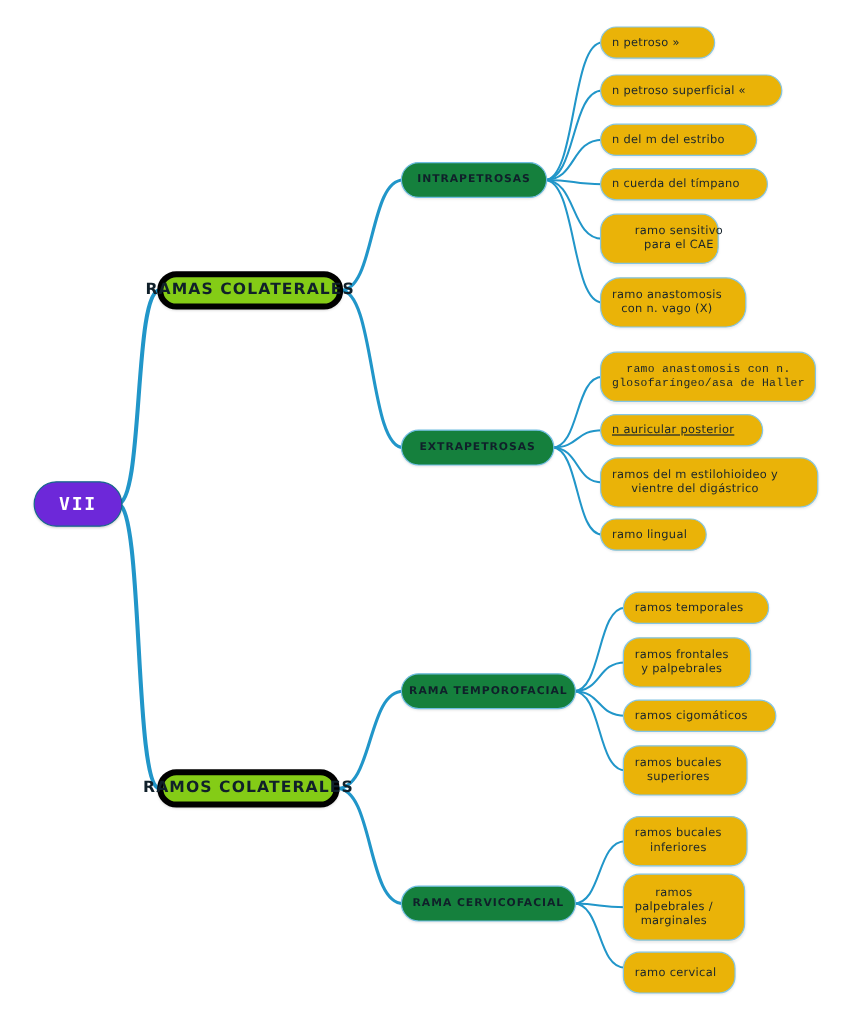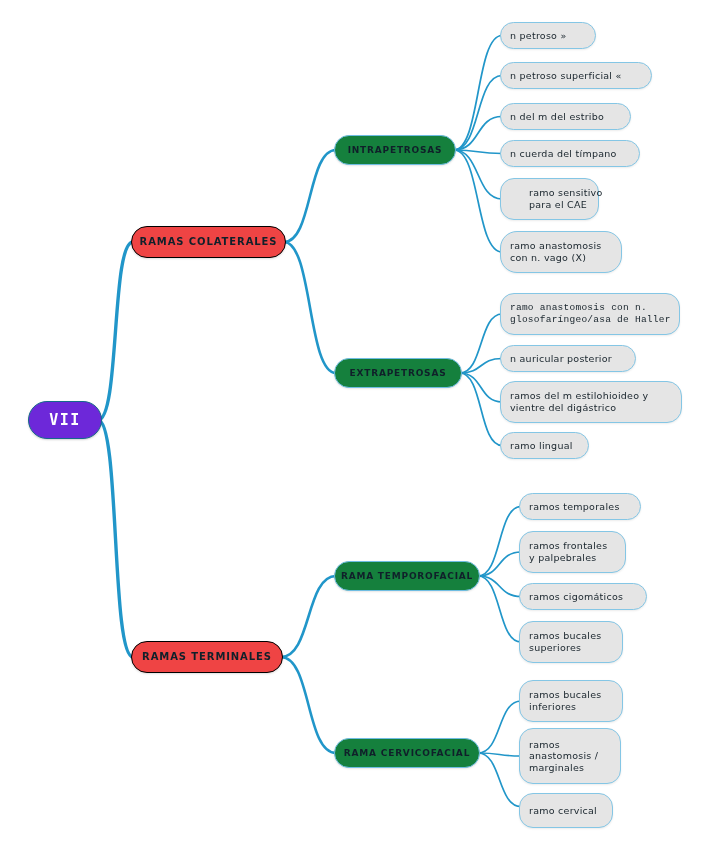--- a/index.html
+++ b/index.html
@@ -44,51 +44,51 @@
     border-radius: 22px;
     color: #ffffff;
     font-family: "DejaVu Sans Mono", monospace;
     font-size: 15px;
     font-weight: bold;
     letter-spacing: 1.5px;
     box-shadow: 0 1px 2px rgba(0,0,0,0.18);
   }
   
   .node.branch {
-    background: #ef4444;
-    border: 1px solid #000000;
+    background: #84cc16;
+    border: 5px solid #000000;
     border-radius: 18px;
     color: #10202a;
-    font-size: 10px;
+    font-size: 13px;
     font-weight: bold;
     letter-spacing: 0.9px;
     box-shadow: 0 1px 2px rgba(0,0,0,0.13);
   }
   
   .node.category {
     background: #15803d;
     border: 1.4px solid #6fbde2;
     border-radius: 16px;
     color: #10202a;
     font-size: 9px;
     font-weight: bold;
     letter-spacing: 0.8px;
     box-shadow: 0 1px 2px rgba(0,0,0,0.10);
   }
   
   .node.leaf {
-    background: #e5e5e5;
+    background: #eab308;
     border: 1.2px solid #84c6e5;
     border-radius: 14px;
     color: #18242c;
     font-size: 9.5px;
     letter-spacing: 0.25px;
     padding: 0 9px;
     justify-content: flex-start;
-    text-align: left;
+    text-align: center;
     box-shadow: 0 1px 2px rgba(0,0,0,0.08);
   }
 </style>
 </head>
 <body>
 
 <div id="canvas">
   <svg id="edges" viewBox="0 0 706 848" xmlns="http://www.w3.org/2000/svg">
       <path d="M 98 420 C 120 420, 111 242, 133 242" fill="none" stroke="#2196c9" stroke-width="3.4" stroke-linecap="round"></path>
       <path d="M 284 242 C 312.6 242, 307.4 150, 336 150" fill="none" stroke="#2196c9" stroke-width="2.6" stroke-linecap="round"></path>
@@ -120,33 +120,33 @@
     <div class="node leaf" style="left: 500px; top: 62px; width: 152px; height: 27px;">n petroso superficial «</div>
     <div class="node leaf" style="left: 500px; top: 103px; width: 131px; height: 27px;">n del m del estribo</div>
     <div class="node leaf" style="left: 500px; top: 140px; width: 140px; height: 27px;">n cuerda del tímpano</div>
     <div class="node leaf" style="left: 500px; top: 178px; width: 99px; height: 42px; padding-left: 28px;">ramo sensitivo
 para el CAE</div>
     <div class="node leaf" style="left: 500px; top: 231px; width: 122px; height: 42px; border-radius: 17px;">ramo anastomosis
 con n. vago (X)</div>
     <div class="node category" style="left: 334px; top: 358px; width: 128px; height: 30px;">EXTRAPETROSAS</div>
     <div class="node leaf" style="left: 500px; top: 293px; width: 180px; height: 42px; font-family: Liberation Mono, monospace;">ramo anastomosis con n.
 glosofaríngeo/asa de Haller</div>
-    <div class="node leaf" style="left: 500px; top: 345px; width: 136px; height: 27px;">n auricular posterior</div>
+    <div class="node leaf" style="left: 500px; top: 345px; width: 136px; height: 27px; text-decoration: underline;">n auricular posterior</div>
     <div class="node leaf" style="left: 500px; top: 381px; width: 182px; height: 42px; border-radius: 15px;">ramos del m estilohioideo y
 vientre del digástrico</div>
     <div class="node leaf" style="left: 500px; top: 432px; width: 89px; height: 27px;">ramo lingual</div>
-    <div class="node branch" style="left: 131px; top: 641px; width: 152px; height: 32px;">RAMAS TERMINALES</div>
+    <div class="node branch" style="left: 131px; top: 641px; width: 152px; height: 32px;">RAMOS COLATERALES</div>
     <div class="node category" style="left: 334px; top: 561px; width: 146px; height: 30px;">RAMA TEMPOROFACIAL</div>
     <div class="node leaf" style="left: 519px; top: 531px; width: 107px; height: 42px;">ramos frontales
 y palpebrales</div>
     <div class="node leaf" style="left: 519px; top: 493px; width: 122px; height: 27px;">ramos temporales</div>
     <div class="node leaf" style="left: 519px; top: 583px; width: 128px; height: 27px;">ramos cigomáticos</div>
     <div class="node leaf" style="left: 519px; top: 621px; width: 104px; height: 42px;">ramos bucales
 superiores</div>
     <div class="node category" style="left: 334px; top: 738px; width: 146px; height: 30px;">RAMA CERVICOFACIAL</div>
     <div class="node leaf" style="left: 519px; top: 680px; width: 104px; height: 42px;">ramos bucales
 inferiores</div>
     <div class="node leaf" style="left: 519px; top: 728px; width: 102px; height: 56px;">ramos
-anastomosis /
+palpebrales /
 marginales</div>
     <div class="node leaf" style="left: 519px; top: 793px; width: 94px; height: 35px;">ramo cervical</div>
     <div class="node root" style="left: 28px; top: 401px; width: 74px; height: 38px;">VII</div>
   </div>
 
 </body></html>

